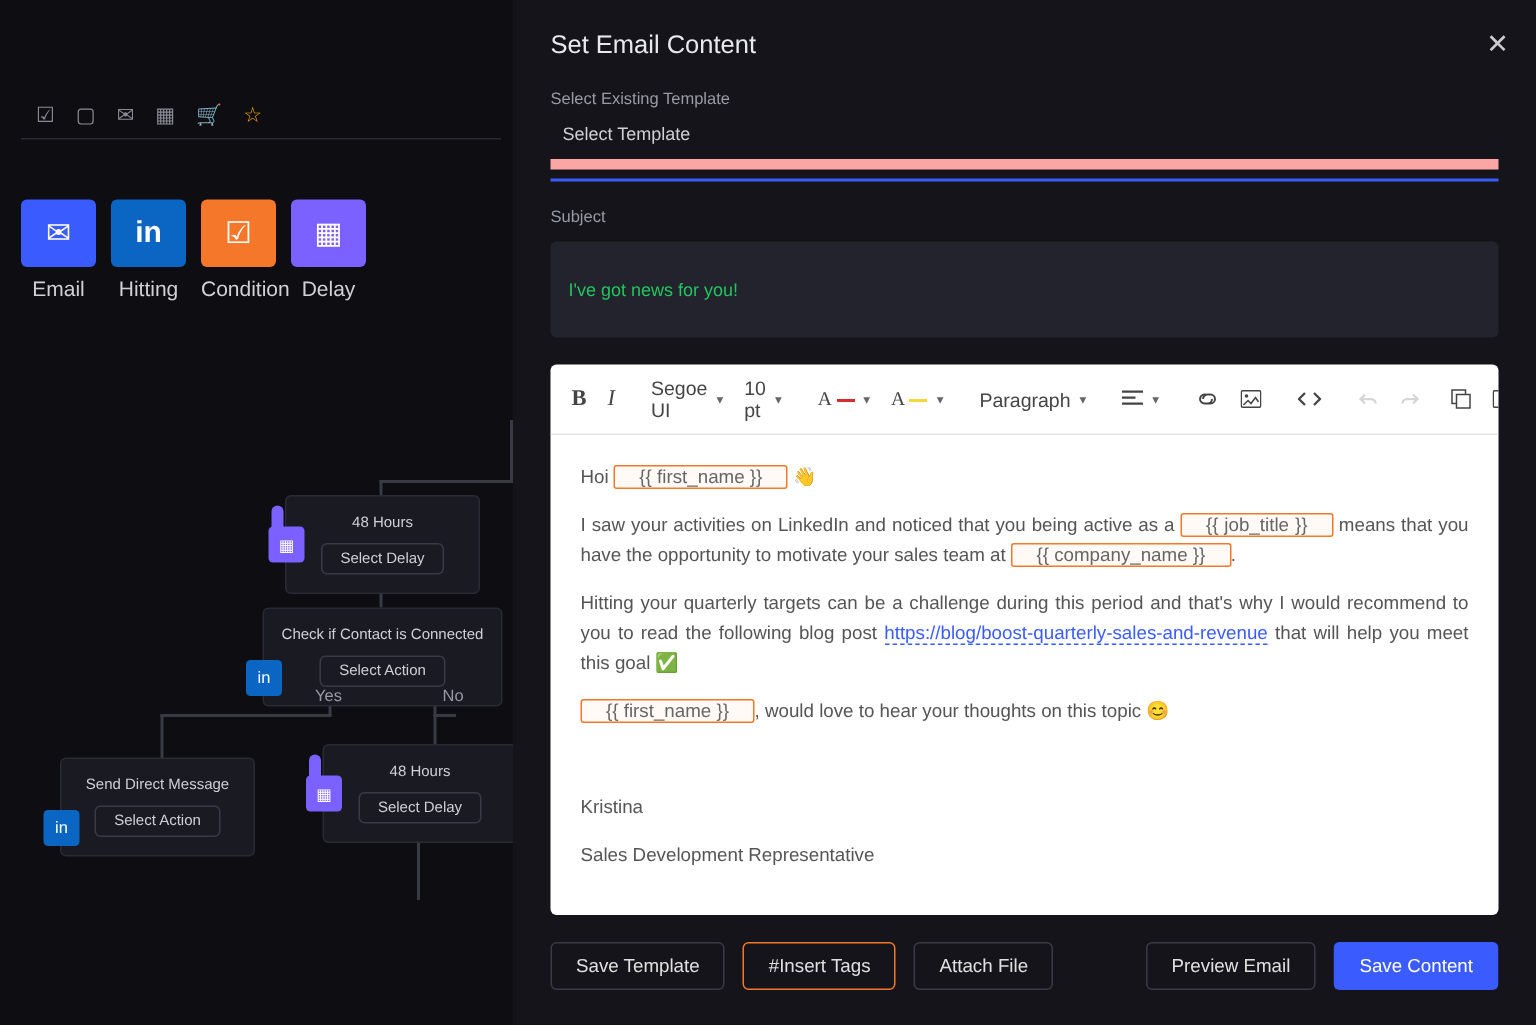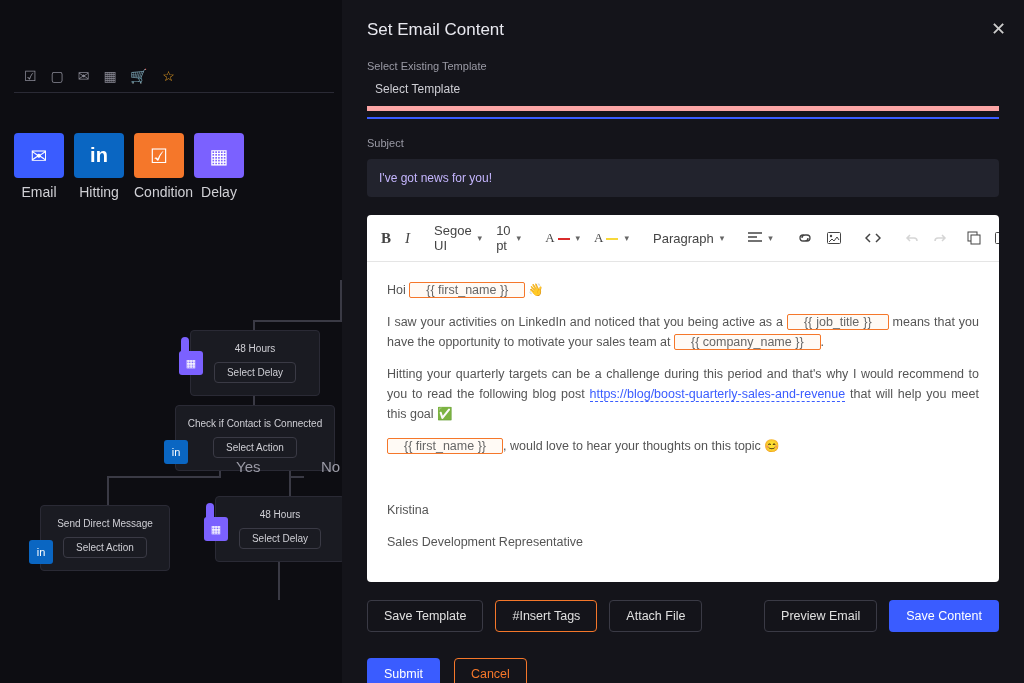--- a/index.html
+++ b/index.html
@@ -26,30 +26,30 @@
 .node .title { font-size: 10px; color: #cfcfd5; margin-bottom: 8px; }
 .node .btn-sel { display: inline-block; padding: 4px 12px; border: 1px solid #3a3a45; border-radius: 4px; font-size: 10px; color: #cfcfd5; background: transparent; }
 .node-badge { position: absolute; left: -12px; top: 50%; transform: translateY(-50%); width: 24px; height: 24px; border-radius: 3px; display: flex; align-items: center; justify-content: center; font-size: 11px; color: #fff; }
 .node-pill { position: absolute; left: -10px; top: 6px; width: 8px; height: 22px; border-radius: 4px; }
 .badge-delay { background: #7b61ff; }
 .badge-li { background: #0a66c2; }
 .pill-purple { background: #7b61ff; }
 
 
 .conn { position: absolute; background: #3a3a45; }
-.yesno { position: absolute; font-size: 15px; color: #9a9aa5; margin-left: 26px; }
+.yesno { position: absolute; font-size: 11px; color: #9a9aa5; }
 
 
 .modal { position: absolute; left: 342px; top: 0; right: 0; bottom: 0; background: #14141a; padding: 20px 25px 16px 25px; }
 .close-x { position: absolute; right: 18px; top: 18px; color: #ccc; font-size: 18px; cursor: pointer; }
 .modal-title { font-size: 17px; font-weight: 400; color: #e8e8ef; margin-bottom: 20px; }
 .field-label { font-size: 11px; color: #9a9aa5; margin-bottom: 4px; }
-.template-select { font-size: 12px; color: #cfcfd5; padding: 6px 0 10px 8px; border-bottom: 5px solid #fca5a5; margin-bottom: 6px; }
+.template-select { font-size: 12px; color: #cfcfd5; padding: 6px 0 10px 8px; border-bottom: 7px solid #fca5a5; margin-bottom: 6px; }
 .blue-underline { height: 2px; background: #3a5cff; margin-bottom: 18px; }
-.subject-input { width: 100%; background: #22232d; border: none; border-radius: 4px; padding: 12px 12px; font-size: 12px; color: #c4b5fd; margin: 6px 0 18px 0; }
+.subject-input { width: 100%; background: #22232d; border: none; border-radius: 4px; padding: 25px 12px; font-size: 12px; color: #22c55e; margin: 6px 0 18px 0; }
 
 
 .editor { background: #fff; border-radius: 4px; overflow: hidden; }
 .ed-toolbar { display: flex; align-items: center; gap: 6px; padding: 6px 10px; border-bottom: 1px solid #e5e5e5; flex-wrap: nowrap; }
 .ed-toolbar .tb { color: #444; font-size: 13px; padding: 2px 4px; display: inline-flex; align-items: center; gap: 3px; cursor: pointer; }
 .ed-toolbar .tb svg { display: block; }
 .ed-toolbar .sep { width: 1px; height: 18px; background: #e0e0e0; margin: 0 2px; }
 .tb.bold { font-weight: 700; font-family: Georgia, serif; font-size: 15px; }
 .tb.italic { font-style: italic; font-family: Georgia, serif; font-size: 15px; }
 .dd::after { content: "▾"; font-size: 9px; margin-left: 3px; color: #666; }

